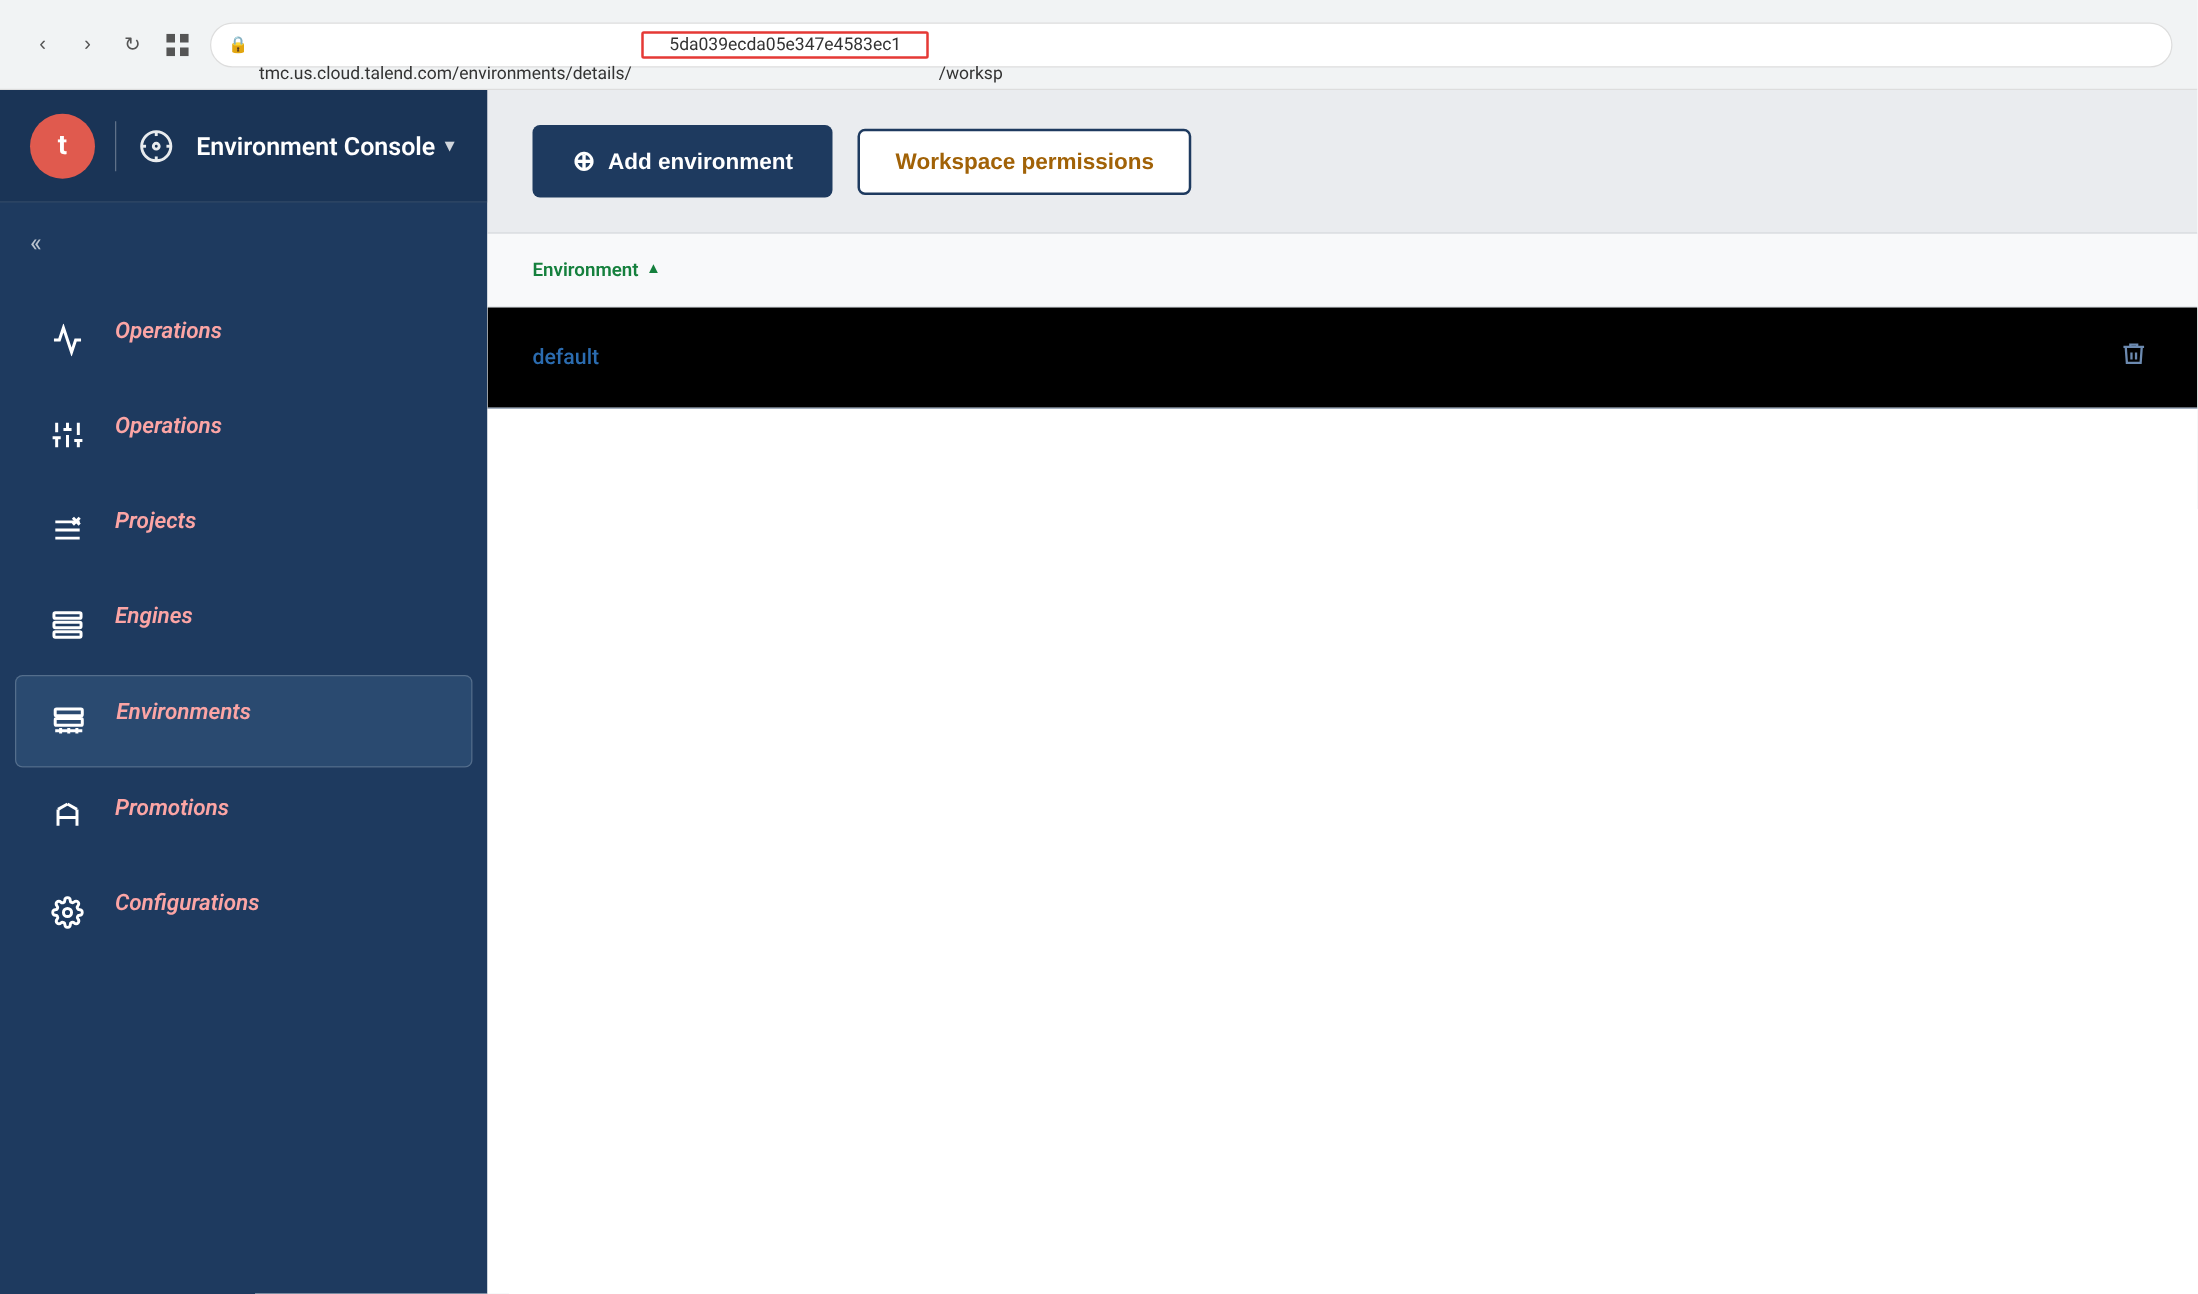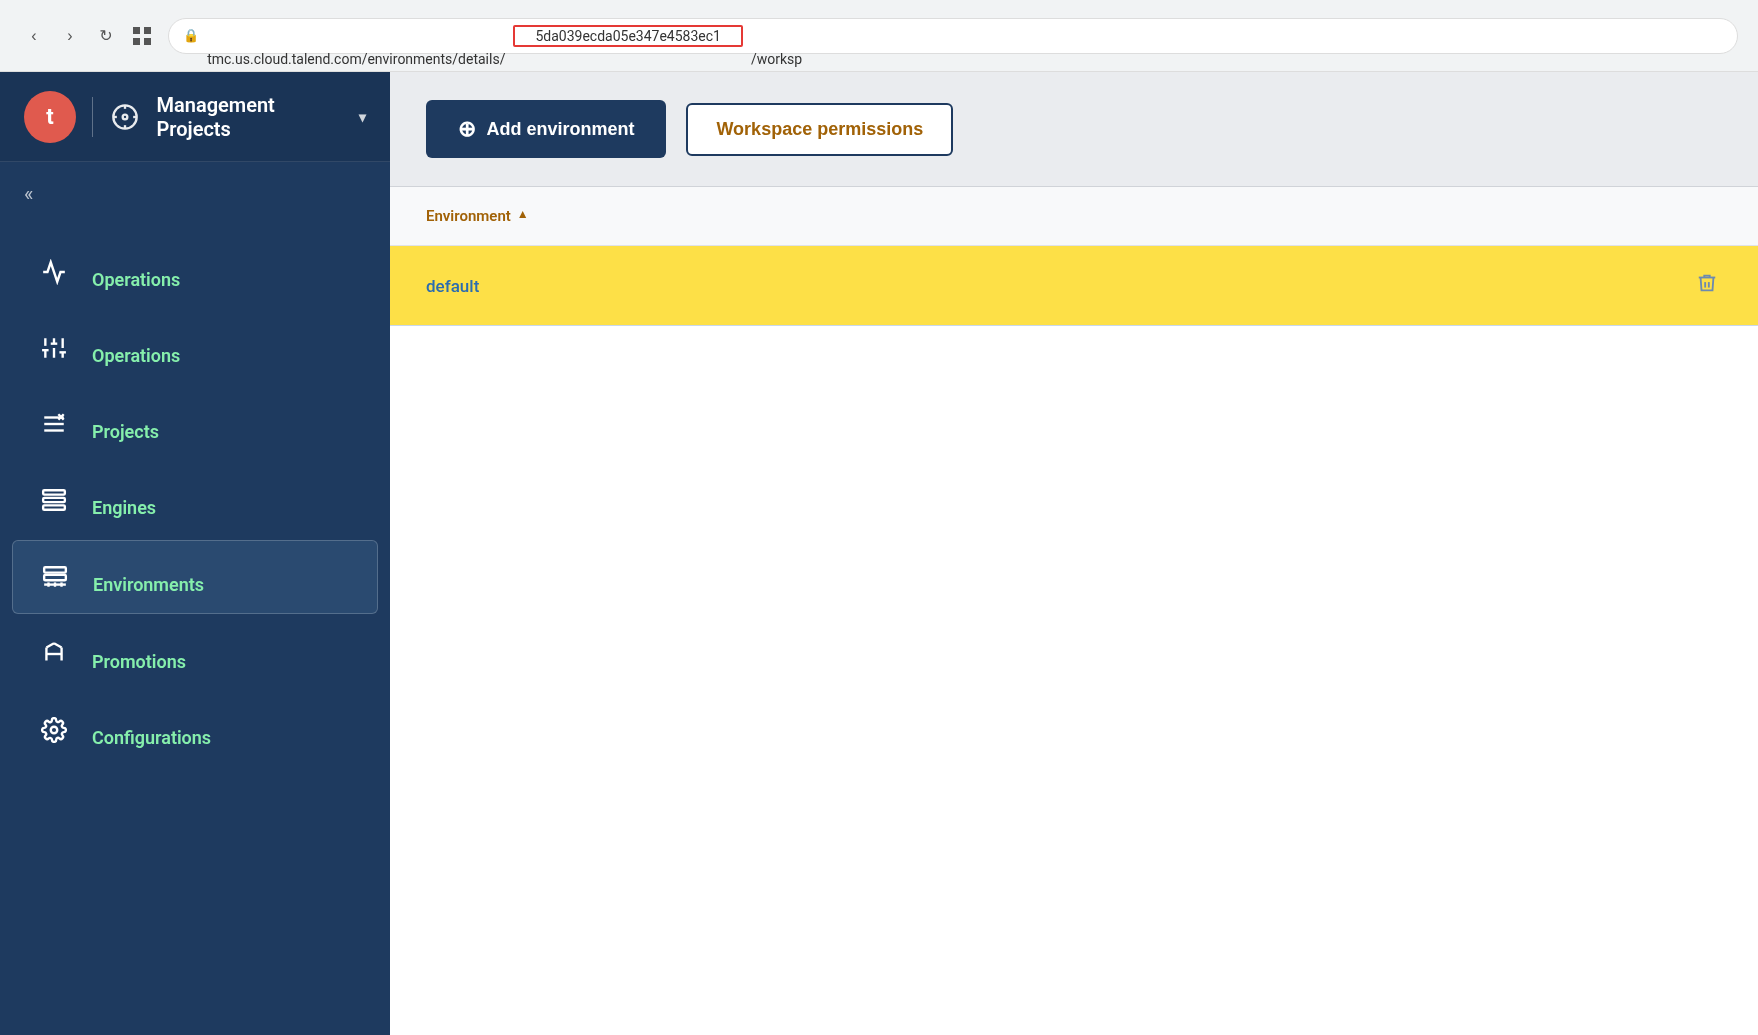--- a/index.html
+++ b/index.html
@@ -165,30 +165,31 @@
 
     
     .nav-items {
       display: flex;
       flex-direction: column;
       padding: 8px 0;
       flex: 1;
     }
     .nav-item {
       display: flex;
-      align-items: flex-end;
+      align-items: flex-start;
       gap: 20px;
       padding: 18px 24px;
       cursor: pointer;
-      color: #86efac;
+      color: #fca5a5;
       font-size: 18px;
       font-weight: 500;
       border-radius: 6px;
       margin: 2px 12px;
       transition: background 0.15s;
+      font-style: italic;
     }
     .nav-item.active {
       background: #2a4a70;
       border: 1px solid rgba(255,255,255,0.2);
     }
     .nav-item-icon {
       width: 36px;
       height: 36px;
       display: flex;
       align-items: center;
@@ -253,31 +254,31 @@
     .table-header {
       display: flex;
       align-items: center;
       padding: 20px 36px;
       background: #f8f9fa;
       border-bottom: 1px solid #e0e3e8;
     }
     .col-header {
       font-size: 15px;
       font-weight: 600;
-      color: #a16207;
+      color: #15803d;
       display: flex;
       align-items: flex-start;
       gap: 6px;
     }
     .sort-arrow { font-size: 12px; }
     .table-row {
       display: flex;
       align-items: center;
       padding: 22px 36px;
-      background: #fde047;
+      background: #000000;
       border-bottom: 1px solid #c8d8ec;
       position: relative;
     }
     .env-link {
       color: #2b6cb0;
       font-size: 17px;
       font-weight: 500;
       cursor: pointer;
       text-decoration: none;
       flex: 1;
@@ -330,21 +331,21 @@
         <svg width="28" height="28" viewBox="0 0 24 24" fill="none" stroke="white" stroke-width="2">
           <circle cx="12" cy="12" r="10"></circle>
           <circle cx="12" cy="12" r="2"></circle>
           <line x1="12" y1="2" x2="12" y2="5"></line>
           <line x1="12" y1="19" x2="12" y2="22"></line>
           <line x1="2" y1="12" x2="5" y2="12"></line>
           <line x1="19" y1="12" x2="22" y2="12"></line>
         </svg>
       </span>
       <div class="app-title">
-        <span>Management Projects</span>
+        <span>Environment Console</span>
         <span class="chevron-down">▾</span>
       </div>
     </div>
 
     <div class="collapse-btn">
       <span class="collapse-icon">«</span>
     </div>
 
     <nav class="nav-items">
 

